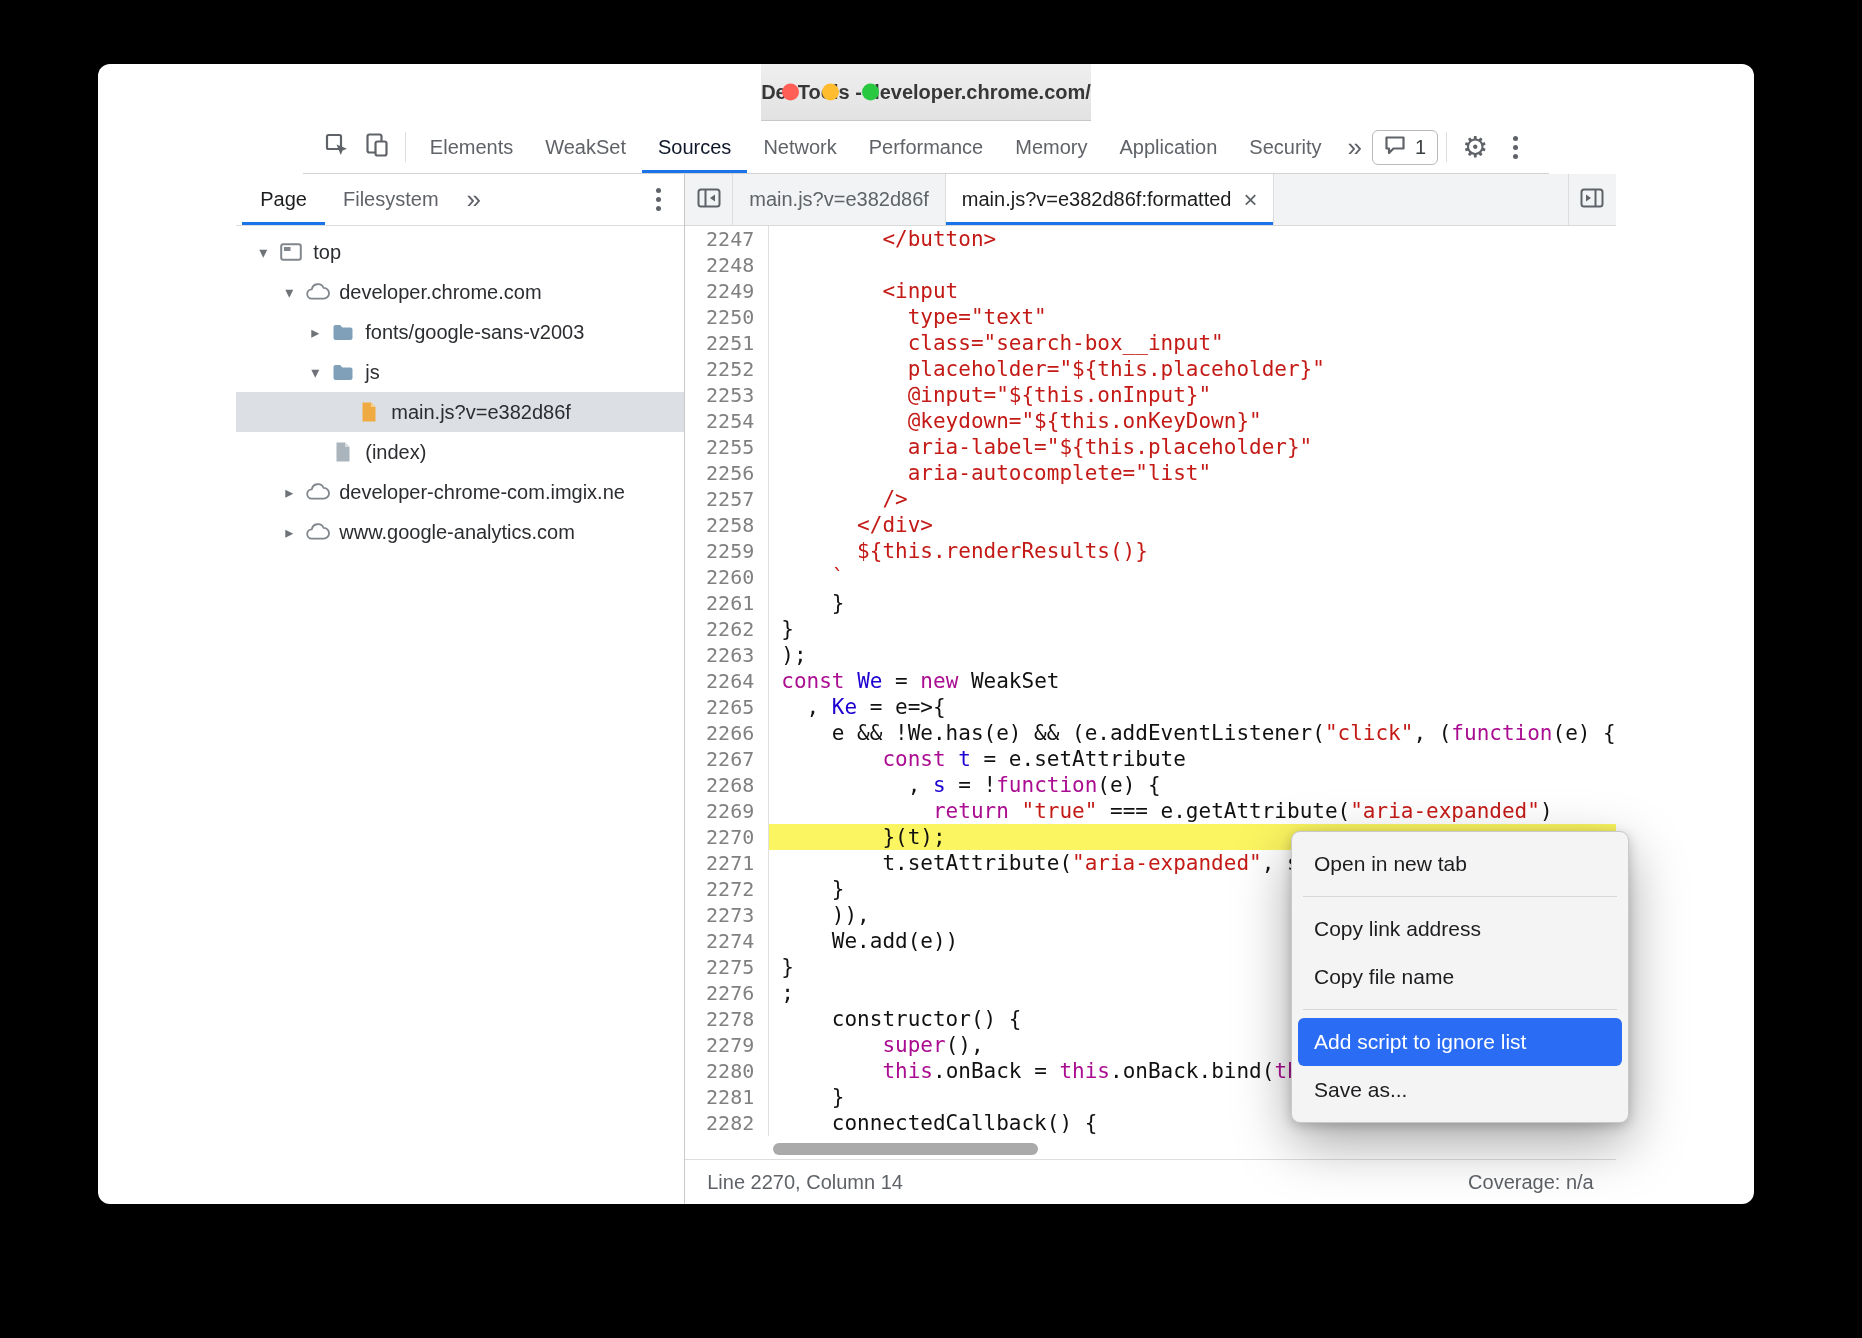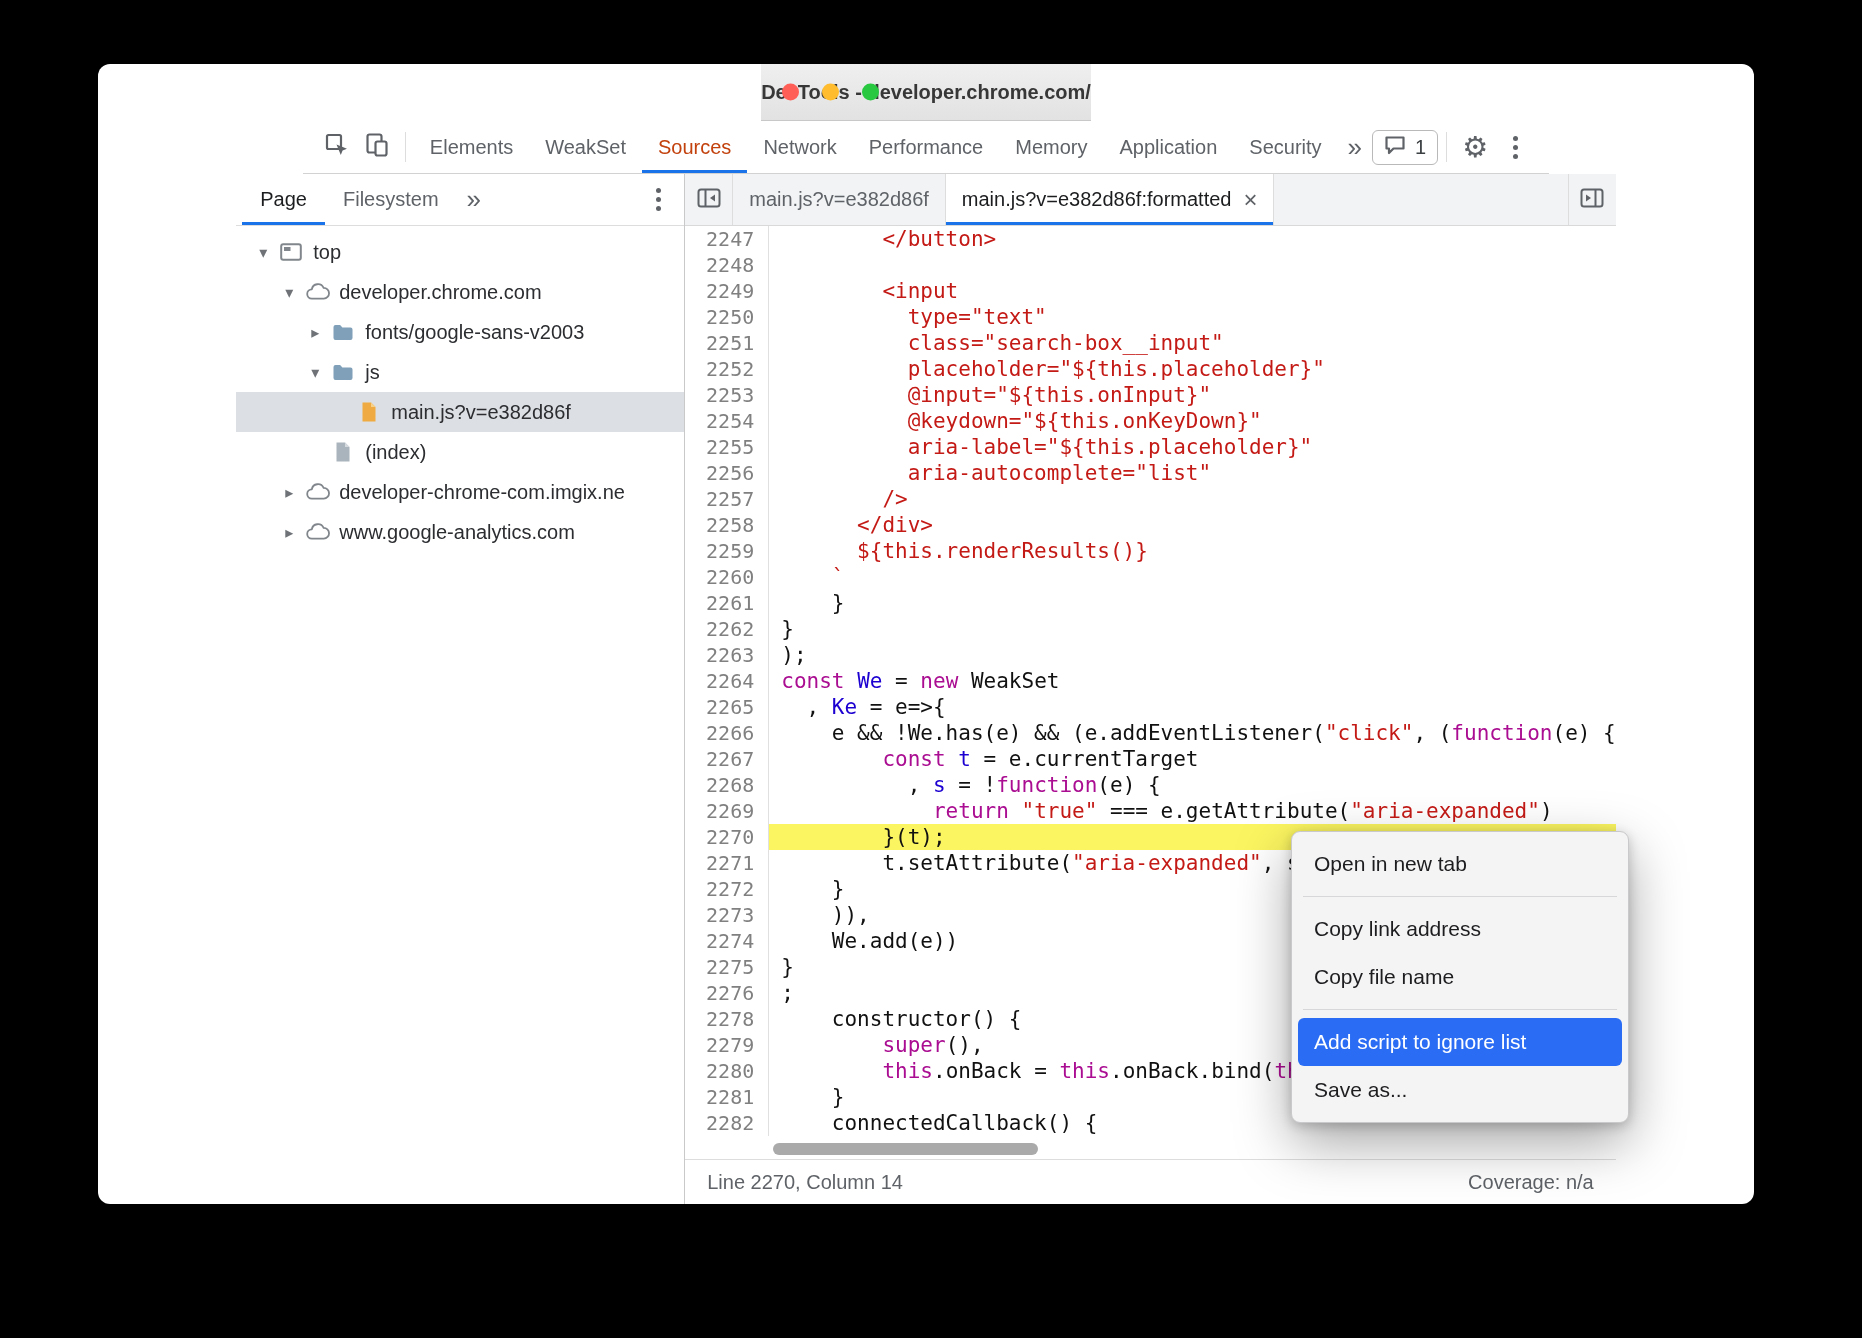--- a/index.html
+++ b/index.html
@@ -21,21 +21,21 @@
   .wtitle { font-size:20px; font-weight:700; color:#373737; }
 
   
   .toolbar { height:53px; flex:none; background:#fff; border-bottom:1px solid #d2d2d2;
              display:flex; align-items:center; padding:0 14px; }
   .icon-btn { width:40px; height:40px; display:flex; align-items:center; justify-content:center; flex:none; }
   .vsep { width:1px; height:30px; background:#ddd; margin:0 8px; flex:none; }
   .main-tabs, .side-tabs, .ed-tabs { display:flex; align-items:stretch; height:100%; }
   .main-tab { padding:0 16px; font-size:20px; color:#5f6368; display:flex; align-items:center;
               white-space:nowrap; flex:none; }
-  .main-tab.active { color:#c2410c; box-shadow:inset 0 -3px 0 var(--accent,#1a73e8); }
+  .main-tab.active { color:#0f172a; box-shadow:inset 0 -3px 0 var(--accent,#1a73e8); }
   .chev { font-size:26px; color:#5f6368; padding:0 10px; flex:none; }
   .spacer { flex:1; }
   .issues-pill { display:flex; align-items:center; gap:9px; border:1px solid #b9b9b9; border-radius:6px;
                  padding:4px 11px; font-size:20px; color:#3c4043; flex:none; }
   .gear { font-size:29px; color:#5f6368; line-height:1; }
   .dots { display:flex; flex-direction:column; gap:4px; }
   .dots i { width:5px; height:5px; border-radius:50%; background:#5f6368; display:block; }
 
   
   .content { flex:1; display:flex; min-height:0; }
@@ -293,21 +293,21 @@
               <div class="cl"><span class="ln">2257</span><span class="ct"><span class="tok-s">        /&gt;</span></span></div>
               <div class="cl"><span class="ln">2258</span><span class="ct"><span class="tok-s">      &lt;/div&gt;</span></span></div>
               <div class="cl"><span class="ln">2259</span><span class="ct"><span class="tok-s">      ${this.renderResults()}</span></span></div>
               <div class="cl"><span class="ln">2260</span><span class="ct"><span class="tok-s">    `</span></span></div>
               <div class="cl"><span class="ln">2261</span><span class="ct"><span class="tok-d">    }</span></span></div>
               <div class="cl"><span class="ln">2262</span><span class="ct"><span class="tok-d">}</span></span></div>
               <div class="cl"><span class="ln">2263</span><span class="ct"><span class="tok-d">);</span></span></div>
               <div class="cl"><span class="ln">2264</span><span class="ct"><span class="tok-k">const</span><span class="tok-d"> </span><span class="tok-v">We</span><span class="tok-d"> = </span><span class="tok-k">new</span><span class="tok-d"> WeakSet</span></span></div>
               <div class="cl"><span class="ln">2265</span><span class="ct"><span class="tok-d">  , </span><span class="tok-v">Ke</span><span class="tok-d"> = e=&gt;{</span></span></div>
               <div class="cl"><span class="ln">2266</span><span class="ct"><span class="tok-d">    e &amp;&amp; !We.has(e) &amp;&amp; (e.addEventListener(</span><span class="tok-s">"click"</span><span class="tok-d">, (</span><span class="tok-k">function</span><span class="tok-d">(e) {</span></span></div>
-              <div class="cl"><span class="ln">2267</span><span class="ct"><span class="tok-d">        </span><span class="tok-k">const</span><span class="tok-d"> </span><span class="tok-v">t</span><span class="tok-d"> = e.currentTarget</span></span></div>
+              <div class="cl"><span class="ln">2267</span><span class="ct"><span class="tok-d">        </span><span class="tok-k">const</span><span class="tok-d"> </span><span class="tok-v">t</span><span class="tok-d"> = e.setAttribute</span></span></div>
               <div class="cl"><span class="ln">2268</span><span class="ct"><span class="tok-d">          , </span><span class="tok-v">s</span><span class="tok-d"> = !</span><span class="tok-k">function</span><span class="tok-d">(e) {</span></span></div>
               <div class="cl"><span class="ln">2269</span><span class="ct"><span class="tok-d">            </span><span class="tok-k">return</span><span class="tok-d"> </span><span class="tok-s">"true"</span><span class="tok-d"> === e.getAttribute(</span><span class="tok-s">"aria-expanded"</span><span class="tok-d">)</span></span></div>
               <div class="cl hl"><span class="ln">2270</span><span class="ct"><span class="tok-d">        }(t);</span></span></div>
               <div class="cl"><span class="ln">2271</span><span class="ct"><span class="tok-d">        t.setAttribute(</span><span class="tok-s">"aria-expanded"</span><span class="tok-d">, s ? </span><span class="tok-s">"true"</span></span></div>
               <div class="cl"><span class="ln">2272</span><span class="ct"><span class="tok-d">    }</span></span></div>
               <div class="cl"><span class="ln">2273</span><span class="ct"><span class="tok-d">    )),</span></span></div>
               <div class="cl"><span class="ln">2274</span><span class="ct"><span class="tok-d">    We.add(e))</span></span></div>
               <div class="cl"><span class="ln">2275</span><span class="ct"><span class="tok-d">}</span></span></div>
               <div class="cl"><span class="ln">2276</span><span class="ct"><span class="tok-d">;</span></span></div>
               <div class="cl"><span class="ln">2278</span><span class="ct"><span class="tok-d">    constructor() {</span></span></div>

